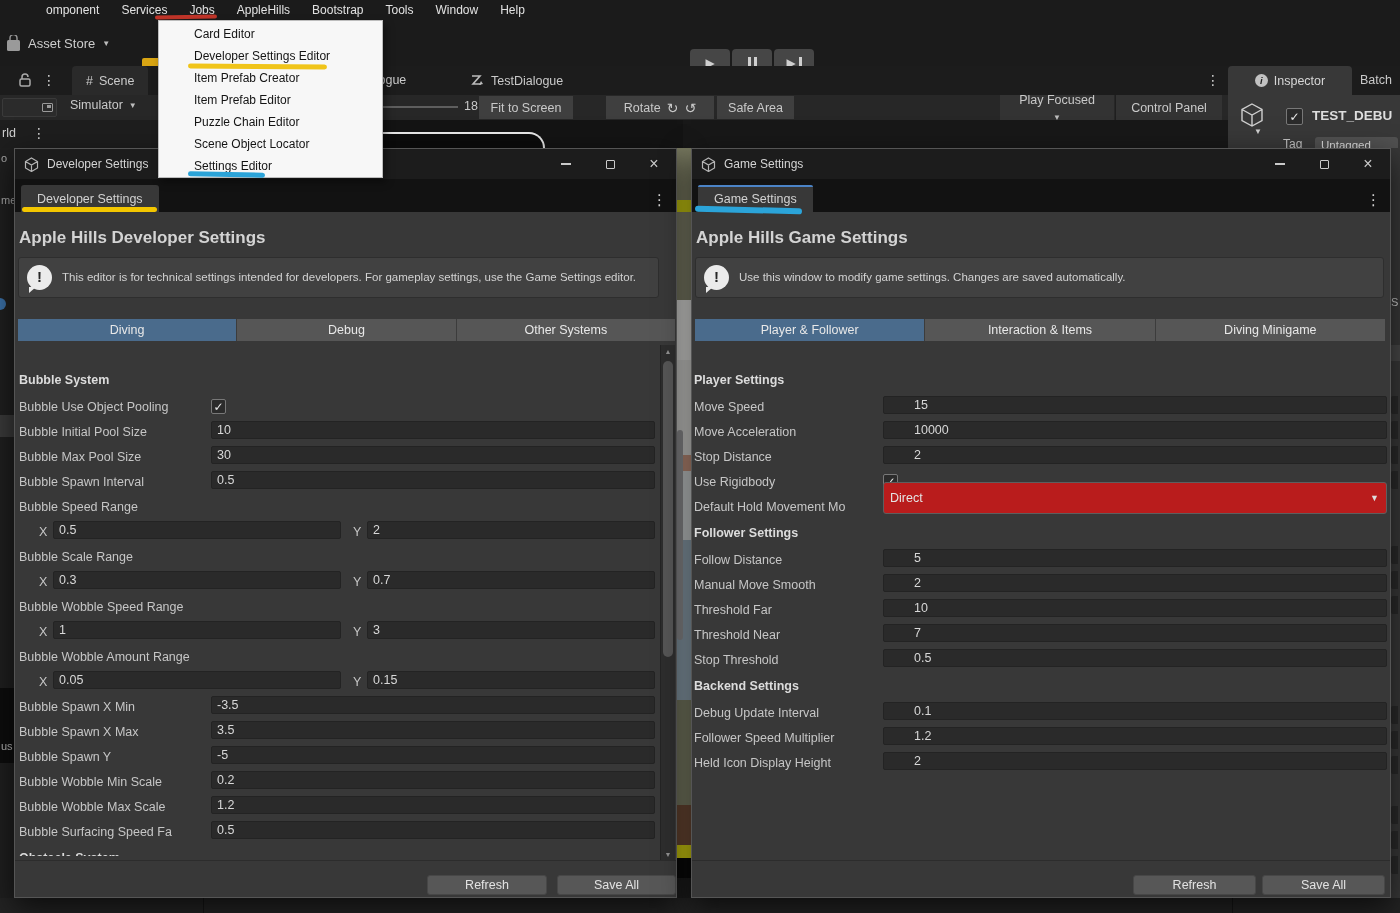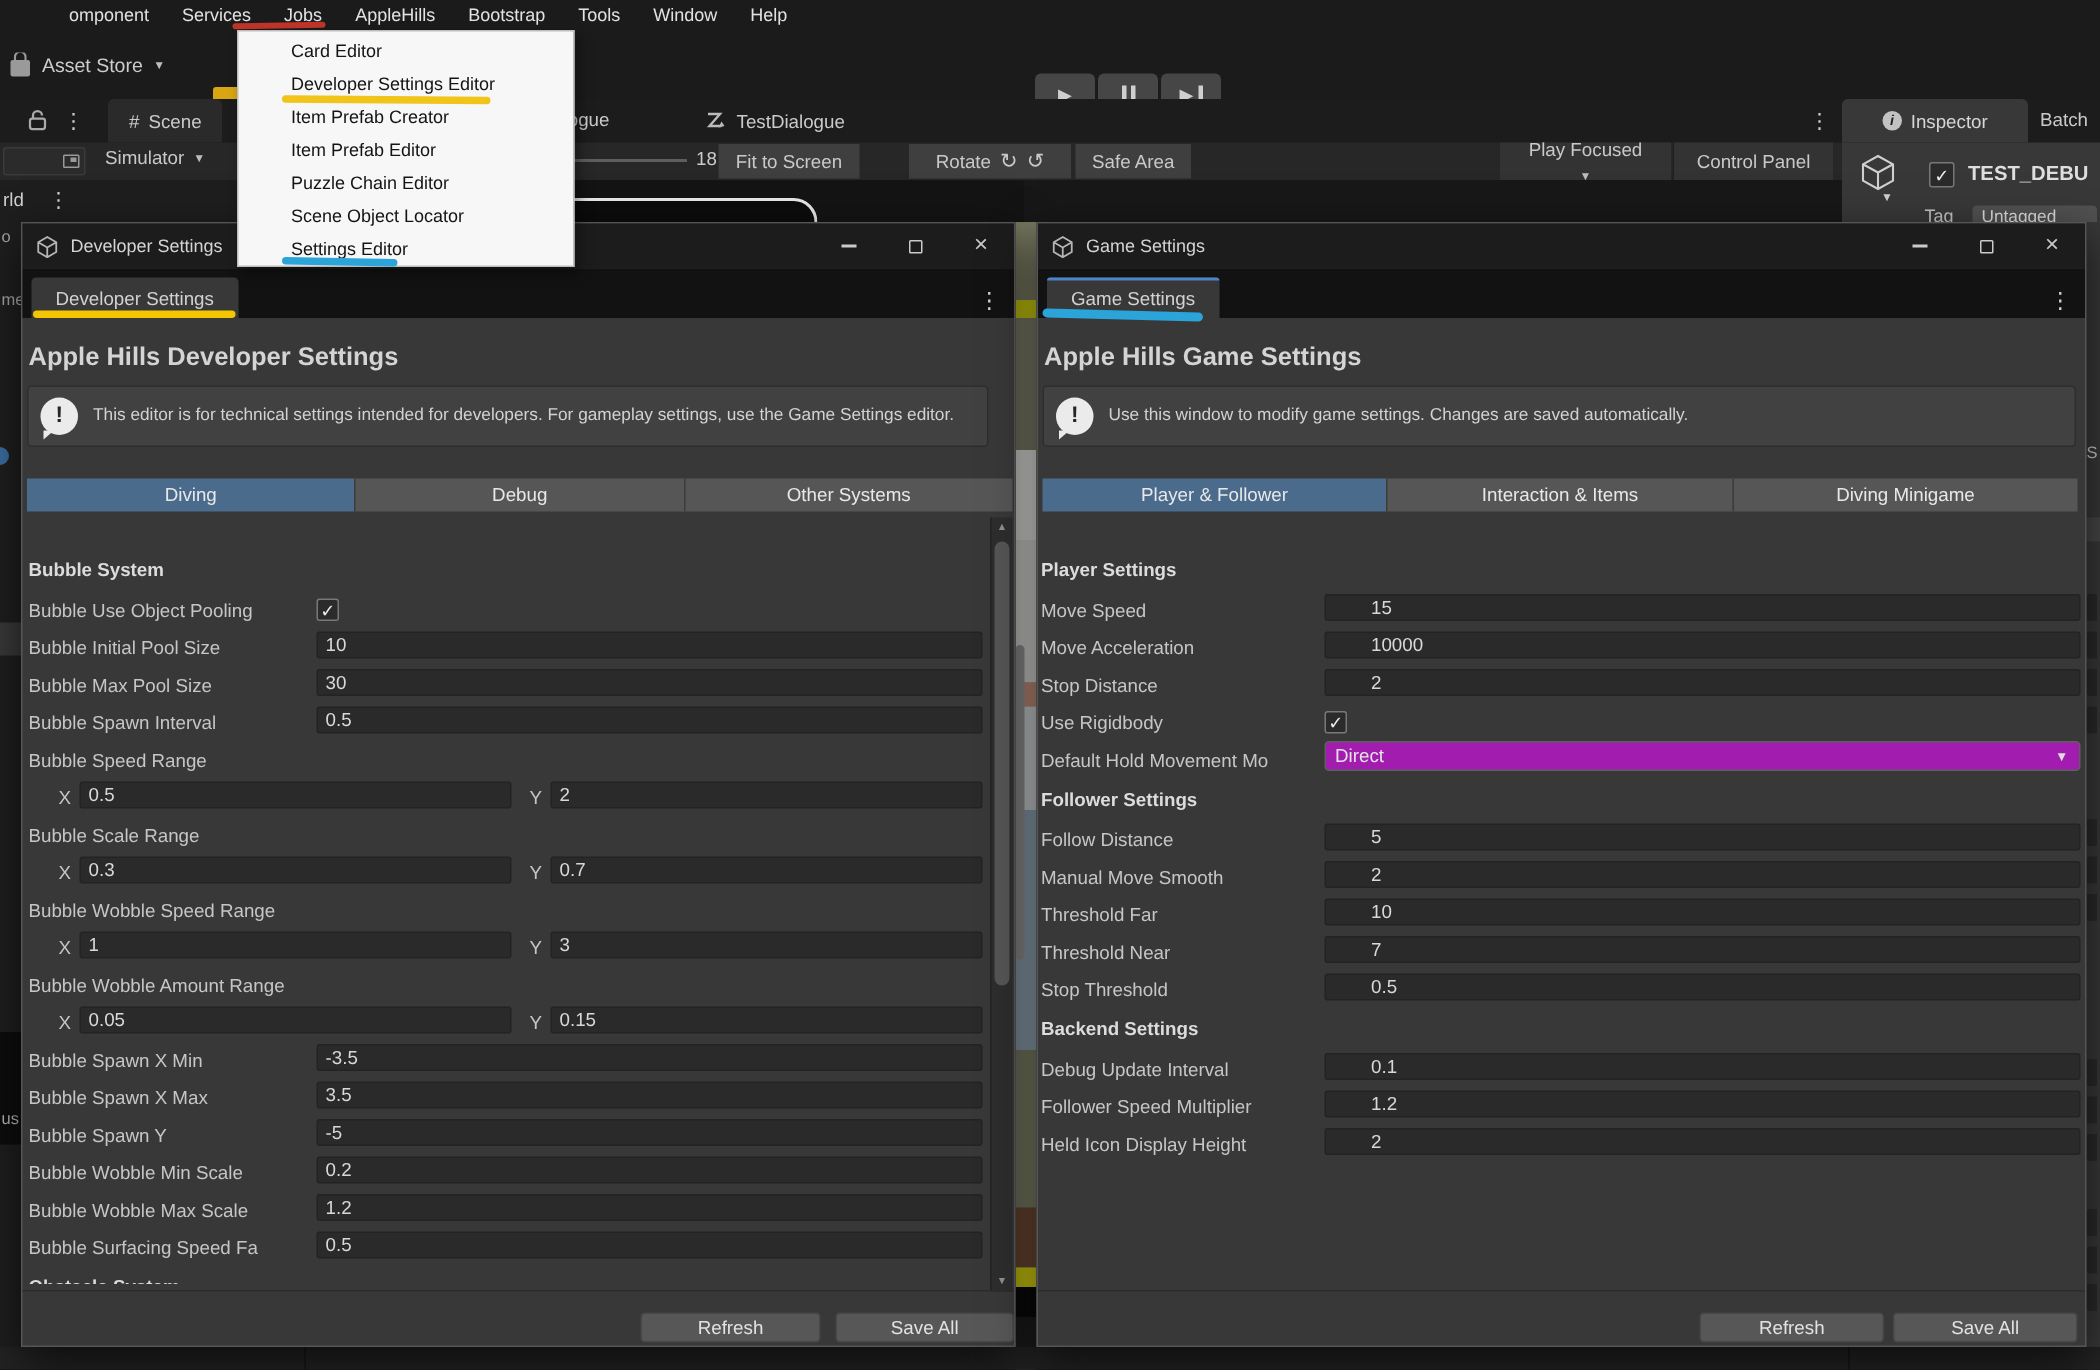--- a/index.html
+++ b/index.html
@@ -122,21 +122,21 @@
   .slabel{width:192px;flex-shrink:0;font-size:12.5px;color:#c6c6c6;white-space:nowrap;overflow:hidden;}
   #game-rows .slabel{width:189px;}
   .sfield{flex:1;height:18px;background:#2a2a2a;border:1px solid #232323;border-radius:2px;margin-right:6px;display:flex;align-items:center;padding-left:5px;font-size:12.5px;color:#d8d8d8;}
   .srow-heading{height:15px;margin:12px 0 8px;padding-left:4px;font-size:12.5px;font-weight:bold;color:#dcdcdc;}
   #game-rows .srow-heading{padding-left:2px;}
   .srow-heading.clipped{height:5px;overflow:hidden;}
   .vecrow{padding-left:24px !important;}
   .axis{width:14px;flex-shrink:0;font-size:12.5px;color:#c6c6c6;}
   .vecx{flex:0 0 288px;margin-right:12px;}
   .checkbox{width:15px;height:15px;background:#2b2b2b;border:1px solid #787878;border-radius:2px;display:flex;align-items:center;justify-content:center;color:#ececec;font-size:12px;font-weight:bold;line-height:1;}
-  .sdropdown{flex:1;height:20px;background:#a21caf;border:1px solid #5e5e5e;border-radius:3px;margin-right:5px;display:flex;align-items:center;padding:0 6px;font-size:12.5px;color:#e4e4e4;position:relative;}
+  .sdropdown{flex:1;height:32px;background:#b91c1c;border:1px solid #5e5e5e;border-radius:3px;margin-right:5px;display:flex;align-items:center;padding:0 6px;font-size:12.5px;color:#e4e4e4;position:relative;}
   .sdropdown .dd-caret{position:absolute;right:7px;font-size:9px;color:#dddddd;}
   #game-rows .sfield{margin-right:5px;padding-left:30px;}
 
   #dev-scroll{position:absolute;right:1px;top:196px;bottom:36px;width:15px;background:#2d2d2d;border-left:1px solid #242424;}
   .scroll-arrow{position:absolute;left:0;width:14px;text-align:center;font-size:7px;color:#909090;}
   #dev-scroll-thumb{position:absolute;left:2px;top:16px;width:10px;height:296px;background:#555555;border-radius:5px;}
 
   .footer-line{position:absolute;left:0;right:0;bottom:36px;height:1px;background:#2c2c2c;}
   .btn{position:absolute;height:20px;background:#575757;border:1px solid #474747;border-radius:3px;display:flex;align-items:center;justify-content:center;font-size:12.5px;color:#e2e2e2;bottom:2px;}
   #dev-refresh{left:412px;width:120px;}

